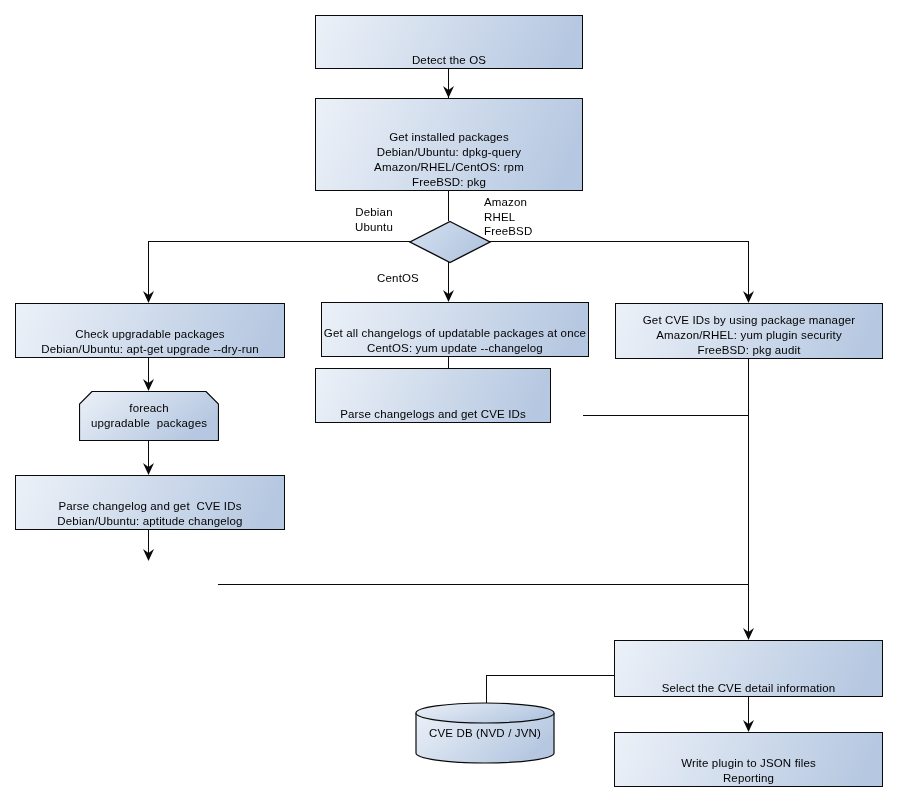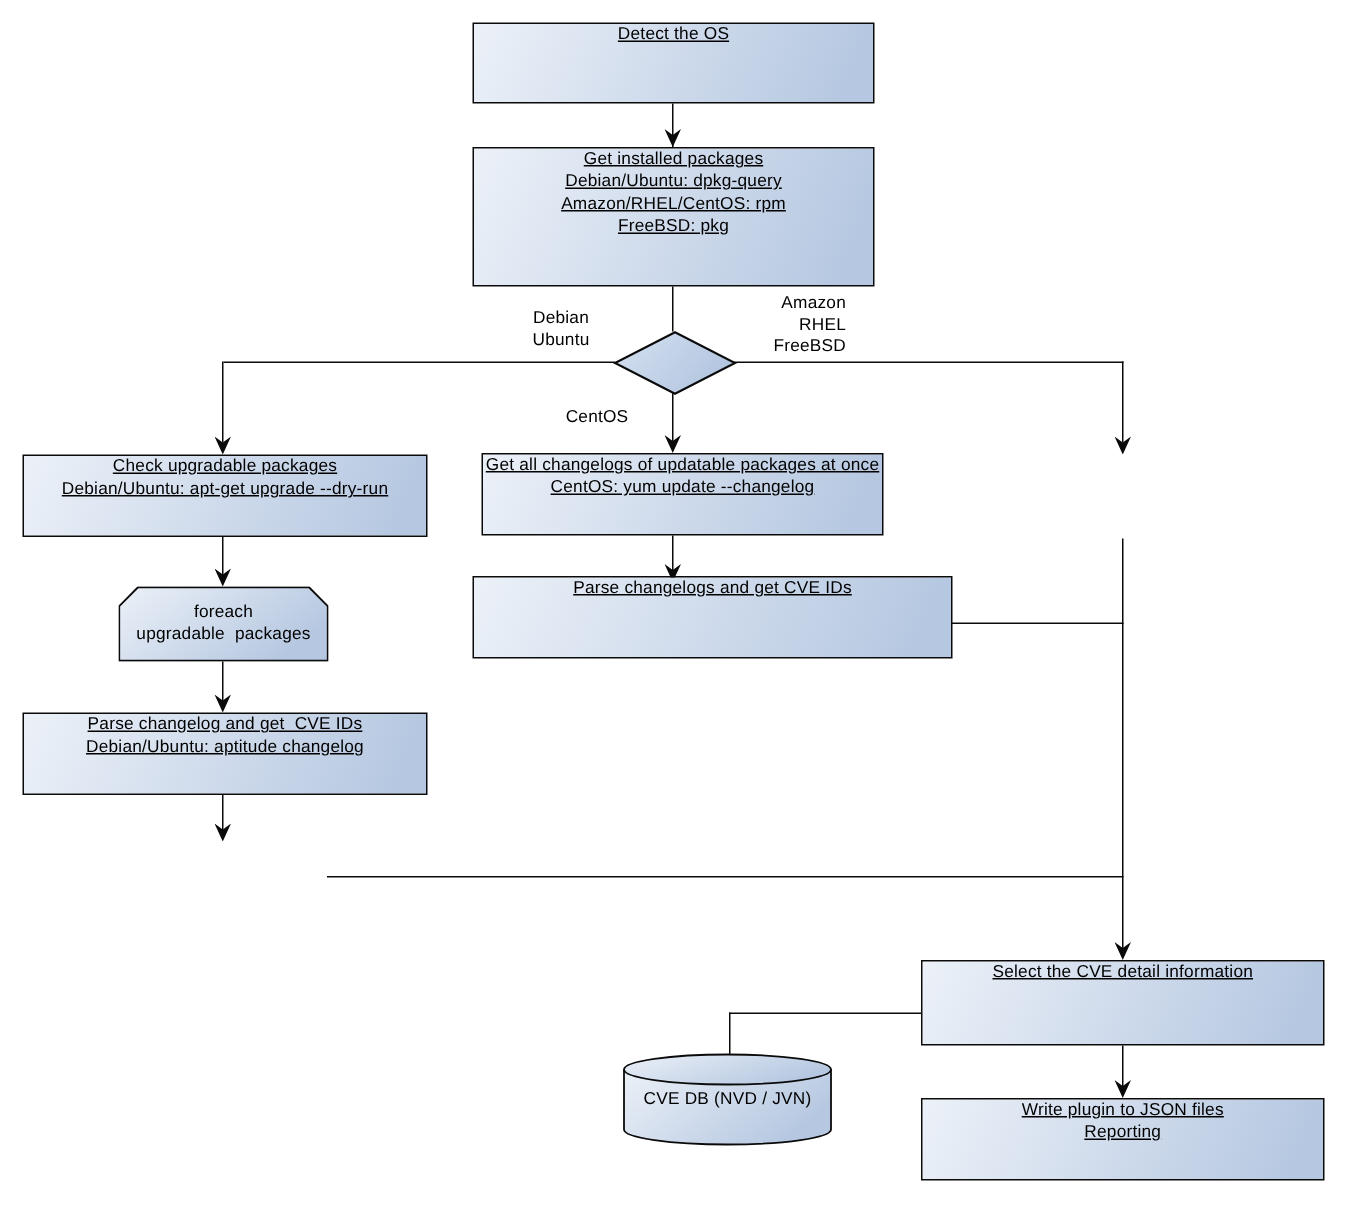--- a/index.html
+++ b/index.html
@@ -5,21 +5,21 @@
   html,body { margin:0; padding:0; background:#ffffff; }
   .canvas {
     position:relative; width:898px; height:803px; background:#ffffff;
     font-family:"Liberation Sans","DejaVu Sans",sans-serif; color:#000;
     overflow:hidden;
   }
   .node, .shape, .lbl, .line, .arrow-wrap { position:absolute; box-sizing:border-box; }
   .node {
     border:1px solid #0a0a0a;
     background:linear-gradient(113deg,#ecf1f8 0%,#b6c8e1 92%);
-    display:flex; align-items:flex-start; justify-content:center;text-decoration:underline;
+    display:flex; align-items:flex-end; justify-content:center;
   }
   .node-text, .shape-text {
     white-space:pre; text-align:center;
     font-size:11.5px; line-height:15px; letter-spacing:0.15px; color:#000;
   }
   .shape { display:flex; align-items:center; justify-content:center; }
   .shape svg { position:absolute; left:0; top:0; }
   .shape .shape-text { position:relative; }
   .lbl {
     white-space:pre; font-size:11.5px; line-height:14.5px;
@@ -124,24 +124,29 @@
   <div class="node" style="left:15px;top:475px;width:270px;height:55px">
     <div class="node-text">Parse changelog and get  CVE IDs
 Debian/Ubuntu: aptitude changelog</div>
   </div>
 
   <div class="node" style="left:321px;top:302px;width:268px;height:55px">
     <div class="node-text">Get all changelogs of updatable packages at once
 CentOS: yum update --changelog</div>
   </div>
 
-  <div class="node" style="left:315px;top:384px;width:320px;height:55px">
+  <div class="node" style="left:315px;top:368px;width:236px;height:55px">
     <div class="node-text">Parse changelogs and get CVE IDs</div>
   </div>
 
+  <div class="node" style="left:615px;top:303px;width:268px;height:56px">
+    <div class="node-text">Get CVE IDs by using package manager
+Amazon/RHEL: yum plugin security
+FreeBSD: pkg audit</div>
+  </div>
 
   <div class="node" style="left:614px;top:640px;width:269px;height:57px">
     <div class="node-text">Select the CVE detail information</div>
   </div>
 
   <div class="node" style="left:614px;top:732px;width:269px;height:55px">
     <div class="node-text">Write plugin to JSON files
 Reporting</div>
   </div>
 
@@ -181,18 +186,18 @@
         </linearGradient>
       </defs>
       <path d="M 1,11 L 1,51 A 69,10 0 0 0 139,51 L 139,11" fill="url(#gCyl)" stroke="#0a0a0a" stroke-width="1.2"></path>
       <ellipse cx="70" cy="11" rx="69" ry="10" fill="url(#gCyl)" stroke="#0a0a0a" stroke-width="1.2"></ellipse>
     </svg>
     <div class="shape-text" style="padding-top:0">CVE DB (NVD / JVN)</div>
   </div>
 
   <div class="lbl" style="left:334px;top:205px;width:80px;text-align:center">Debian
 Ubuntu</div>
-  <div class="lbl" style="left:484px;top:195px;width:80px;text-align:right">Amazon
+  <div class="lbl" style="left:484px;top:195px;width:80px;text-align:left">Amazon
 RHEL
 FreeBSD</div>
   <div class="lbl" style="left:358px;top:271px;width:80px;text-align:center">CentOS</div>
 
 </div>
 
 </body></html>

